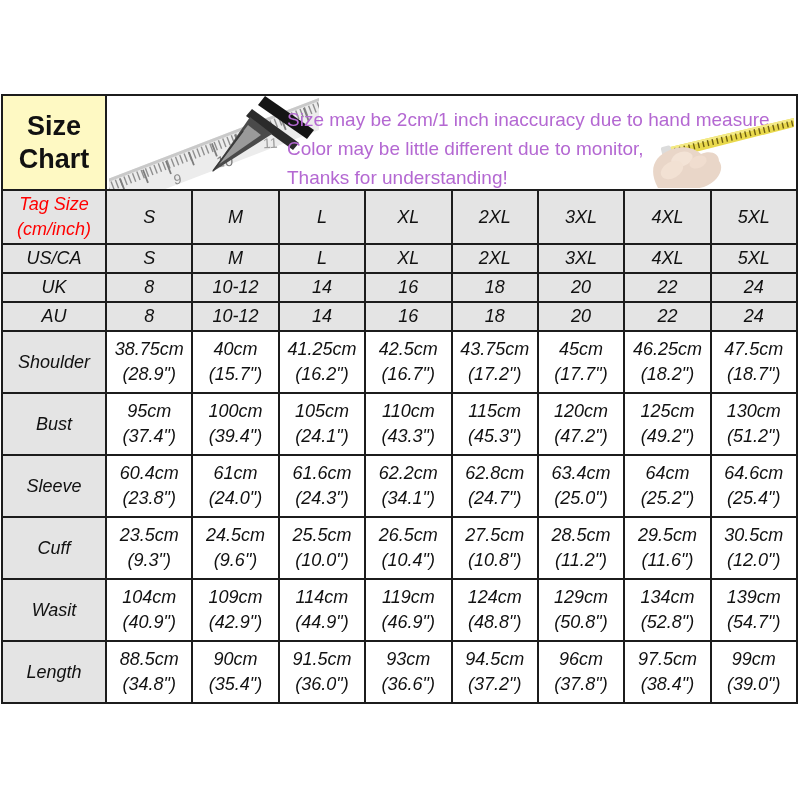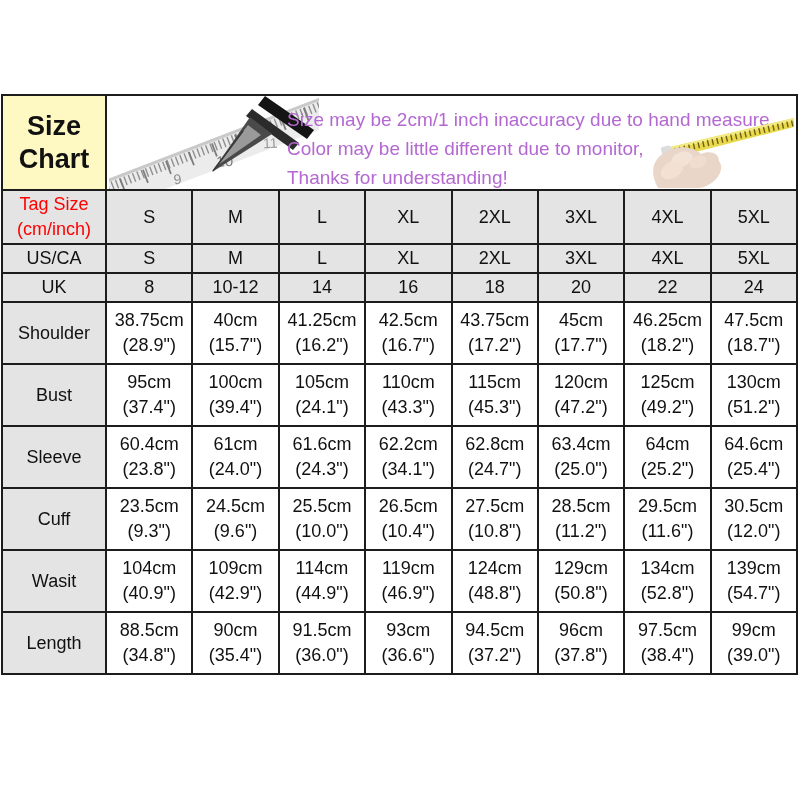--- a/index.html
+++ b/index.html
@@ -32,20 +32,21 @@
   .note-line {
     font-size: 19px; line-height: 29px; color: #b468d2; white-space: nowrap;
   }
 
   
   table.size-table {
     width: 100%;
     border-collapse: collapse;
     table-layout: fixed;
     background: #c2410c;
+    font-style: italic;
   }
   table.size-table col.label-col { width: 104px; }
   td {
     border: 2px solid #1c1c1c;
     text-align: center; vertical-align: middle;
     font-size: 18px; line-height: 25px;
     white-space: pre-line;
     padding: 1px 0;
     background: #fff;
   }
@@ -136,20 +137,31 @@
             <td class="value-cell">M</td>
             <td class="value-cell">L</td>
             <td class="value-cell">XL</td>
             <td class="value-cell">2XL</td>
             <td class="value-cell">3XL</td>
             <td class="value-cell">4XL</td>
             <td class="value-cell">5XL</td>
           </tr>
           <tr class="r-small gray-row">
             <td class="label-cell">UK</td>
+            <td class="value-cell">8</td>
+            <td class="value-cell">10-12</td>
+            <td class="value-cell">14</td>
+            <td class="value-cell">16</td>
+            <td class="value-cell">18</td>
+            <td class="value-cell">20</td>
+            <td class="value-cell">22</td>
+            <td class="value-cell">24</td>
+          </tr>
+          <tr class="r-small gray-row">
+            <td class="label-cell">AU</td>
             <td class="value-cell">8</td>
             <td class="value-cell">10-12</td>
             <td class="value-cell">14</td>
             <td class="value-cell">16</td>
             <td class="value-cell">18</td>
             <td class="value-cell">20</td>
             <td class="value-cell">22</td>
             <td class="value-cell">24</td>
           </tr>
           <tr class="r-measure">

